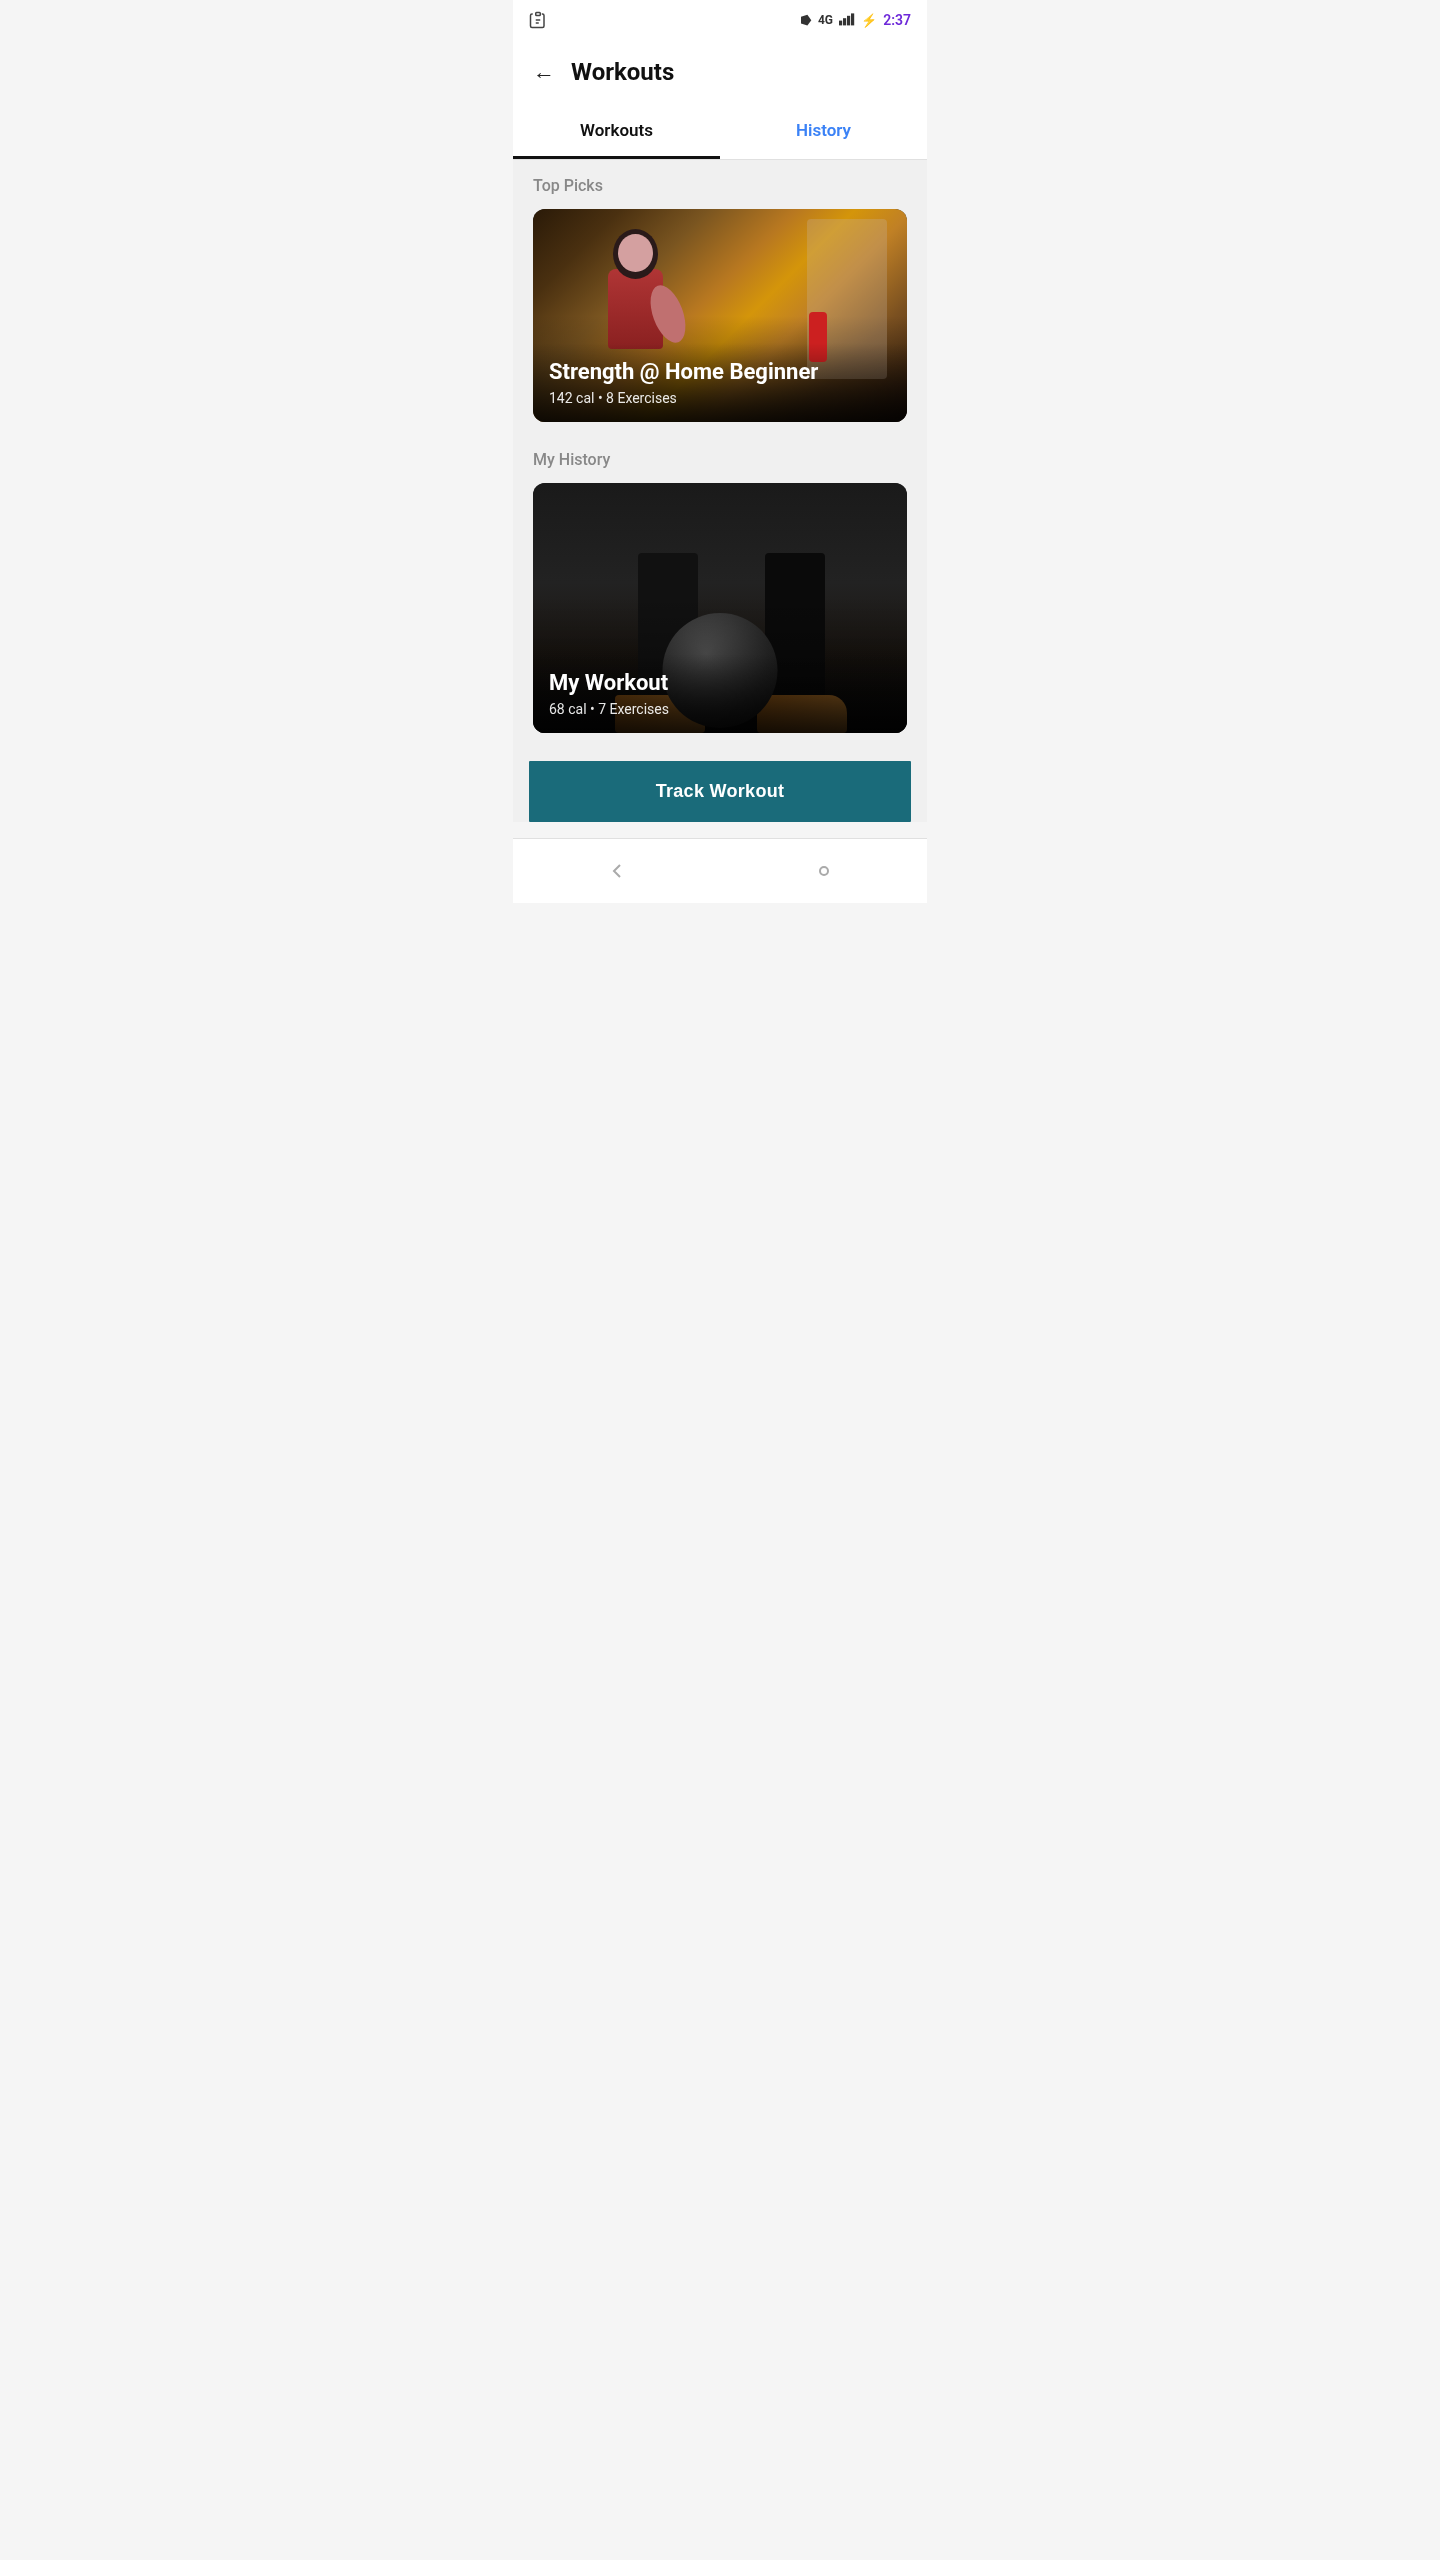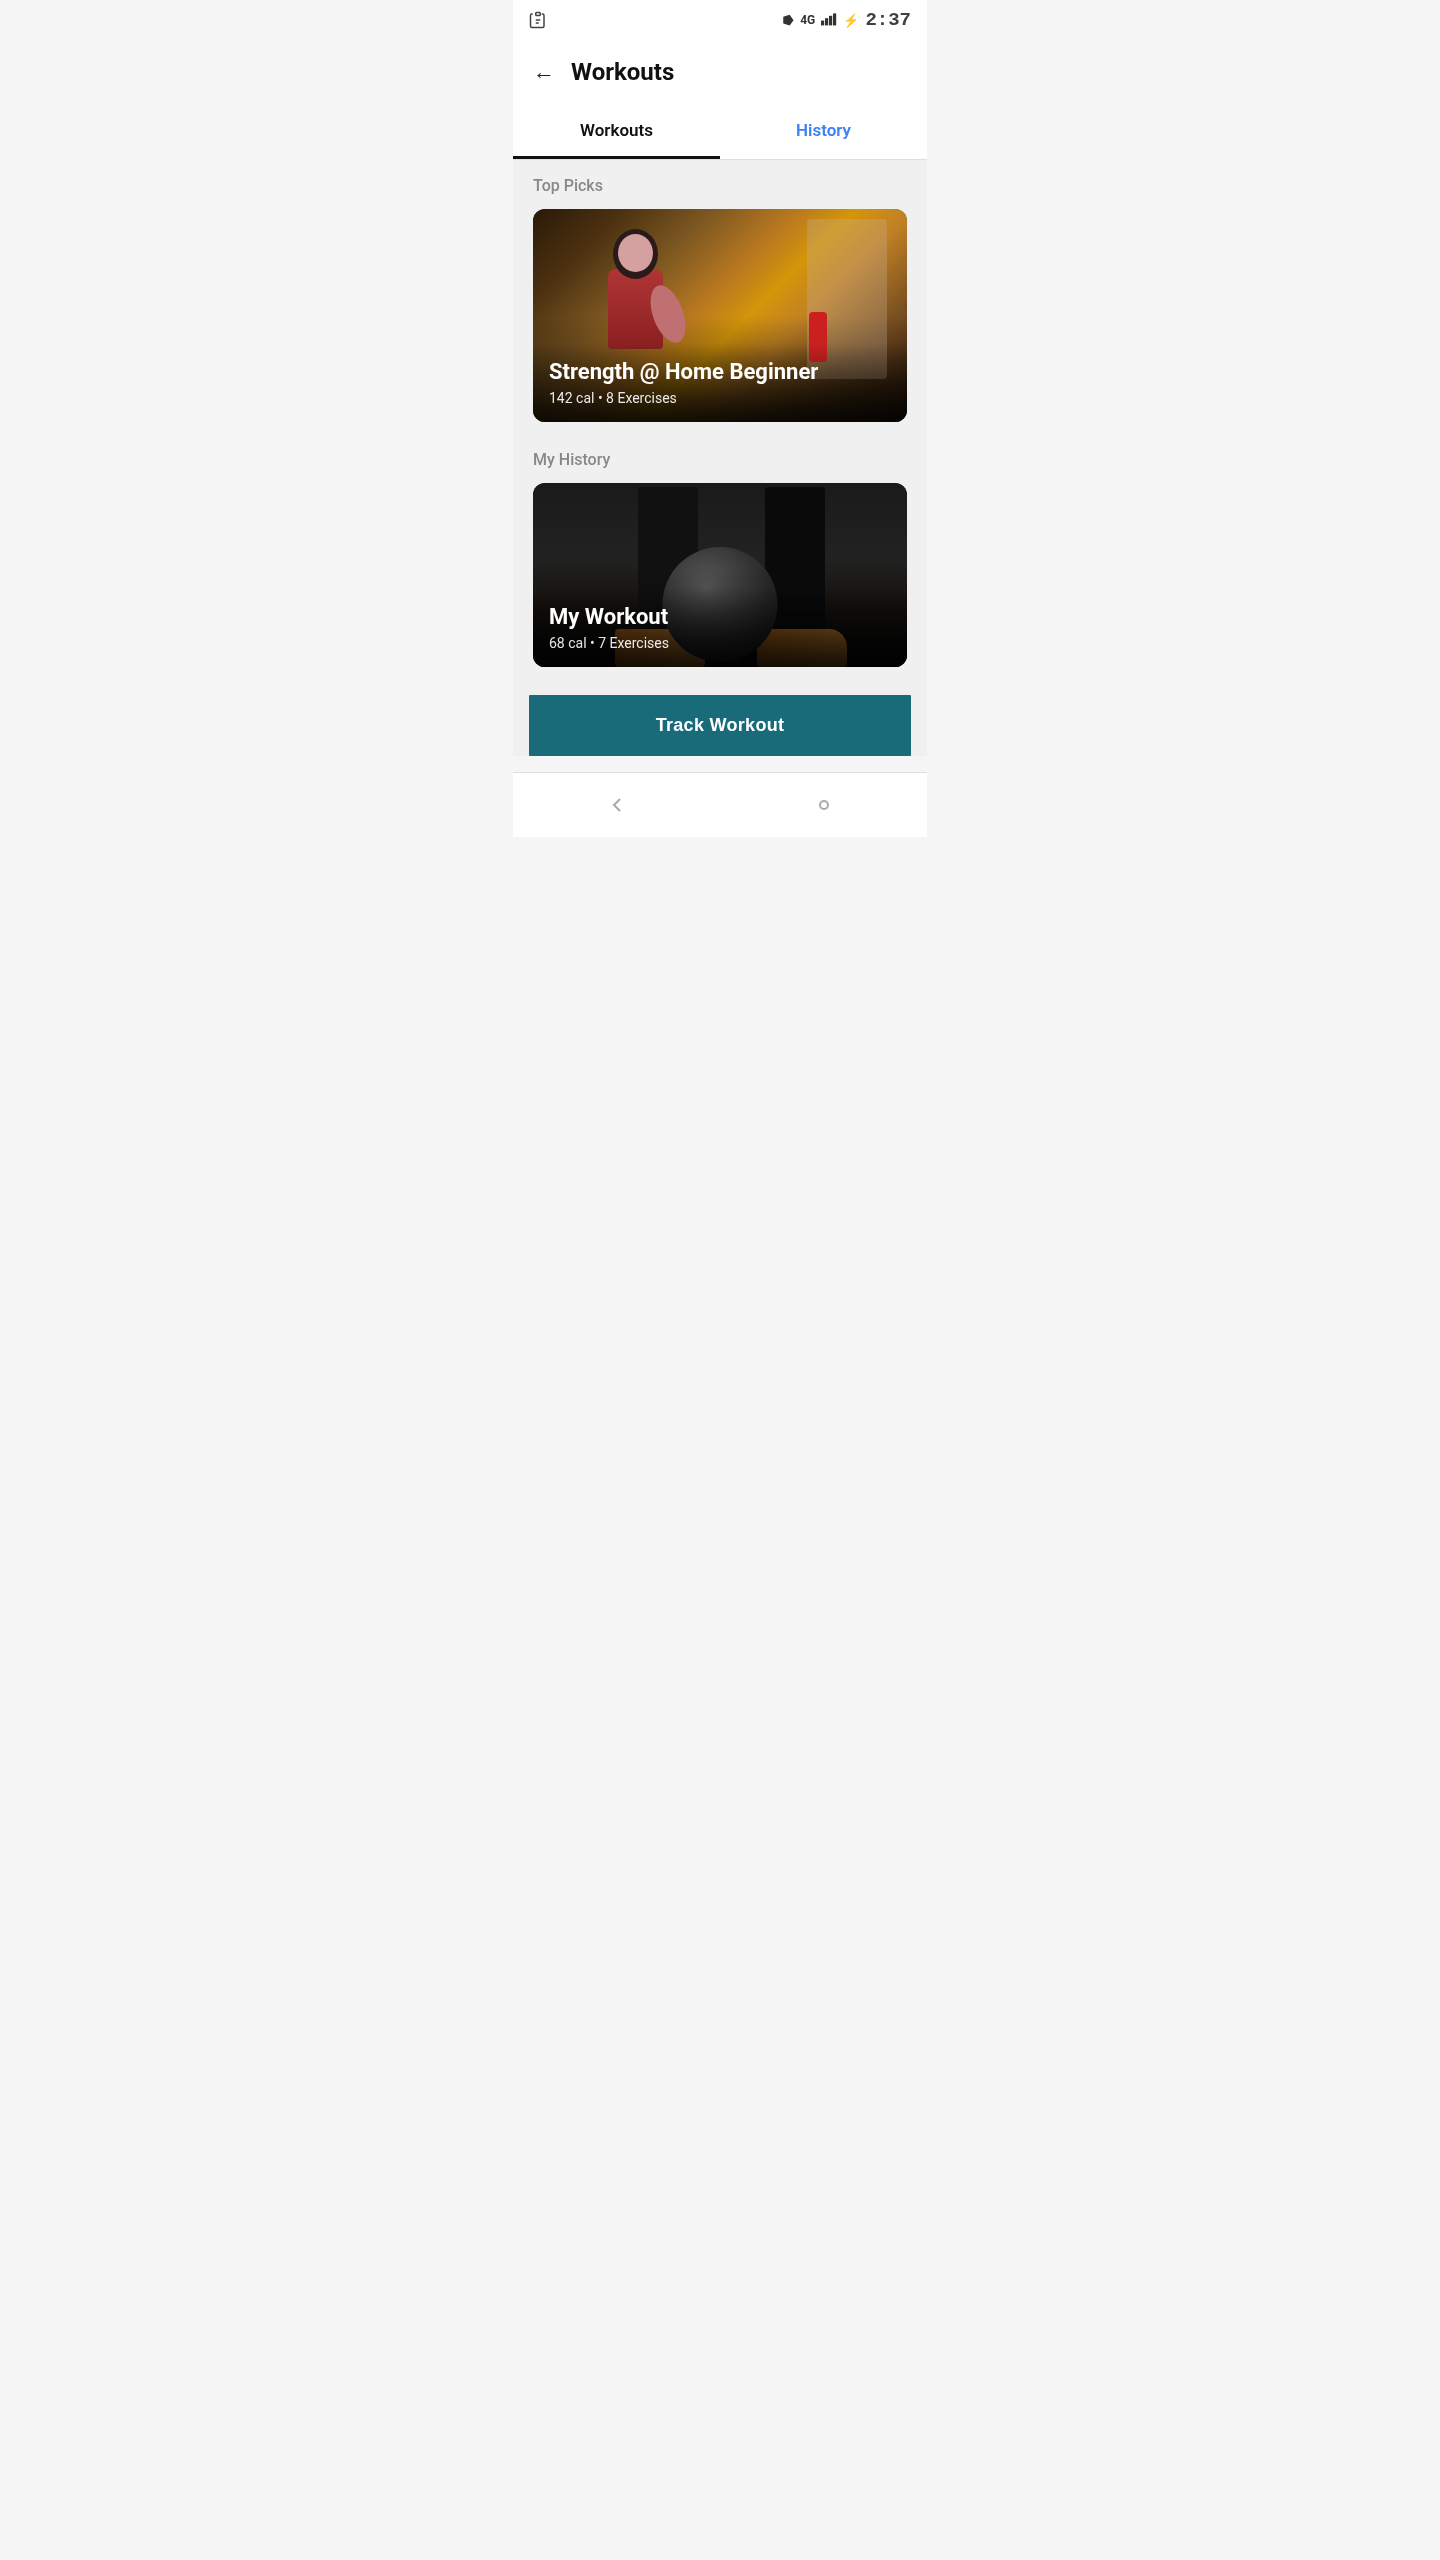--- a/index.html
+++ b/index.html
@@ -36,24 +36,23 @@
     .status-right {
       display: flex;
       align-items: center;
       gap: 6px;
       font-size: 14px;
       font-weight: 500;
       color: #333;
     }
 
     .status-time {
-      font-size: 19px;
+      font-size: 14px;
       font-weight: 600;
-      color: #404040;
-      font-family: Liberation Mono, monospace;
+      color: #6d28d9;
     }
 
     .header {
       background: #ffffff;
       display: flex;
       align-items: center;
       padding: 16px 20px;
       height: 64px;
     }
 
@@ -261,21 +260,21 @@
       <div class="card-overlay">
         <div class="card-title">Strength @ Home Beginner</div>
         <div class="card-meta">142 cal • 8 Exercises</div>
       </div>
     </div>
   </div>
 
   <div class="section">
     <div class="section-title">My History</div>
 
-    <div class="workout-card workout-card-my" style="height:184px;">
+    <div class="workout-card workout-card-my" style="height:250px;">
 
       <div style="position:absolute;top:0;left:0;right:0;bottom:0;overflow:hidden;">
 
         <div style="width:100%;height:100%;background:linear-gradient(to bottom,#1a1a1a 0%,#222 40%,#1a1510 70%,#111 100%);"></div>
 
         <div style="position:absolute;bottom:0;left:0;right:0;height:40%;background:linear-gradient(to bottom,transparent,rgba(0,0,0,0.4));"></div>
 
         <div style="position:absolute;bottom:0;left:28%;width:60px;height:180px;background:#111;border-radius:4px;"></div>
 
         <div style="position:absolute;bottom:0;right:22%;width:60px;height:180px;background:#0a0a0a;border-radius:4px;"></div>

